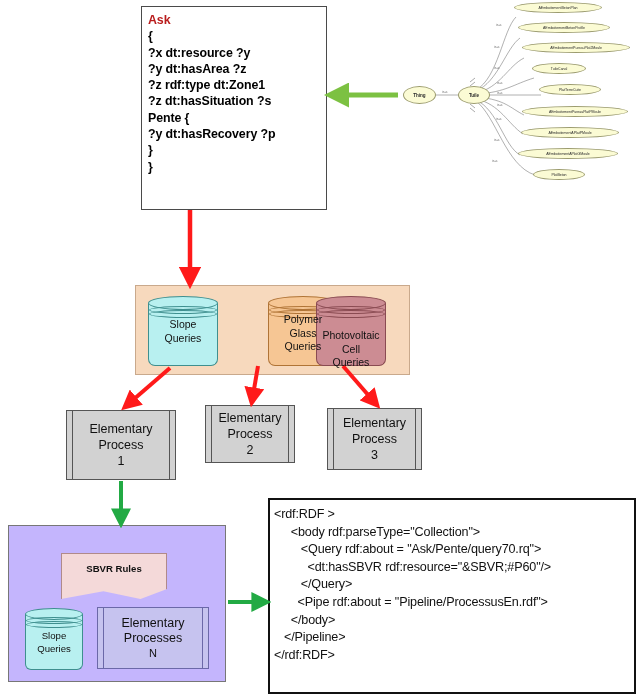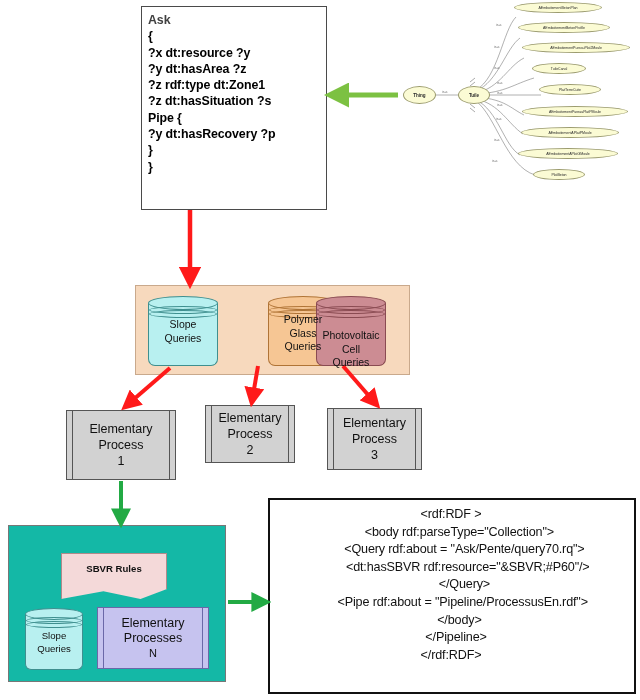--- a/index.html
+++ b/index.html
@@ -7,21 +7,21 @@
        font-family:"Liberation Sans", sans-serif;color:#000;}
   .layer{position:absolute;left:0;top:0;width:640px;height:700px;}
   svg.layer{pointer-events:none;}
 
   
   #query-box{position:absolute;left:141px;top:6px;width:186px;height:204px;
              background:#fff;border:1.5px solid #4a4a4a;box-sizing:border-box;
              padding:5px 0 0 6px;}
   #query-box .ln{font-size:12.4px;font-weight:bold;line-height:16.3px;
                  white-space:pre;letter-spacing:-0.1px;}
-  .kw{color:#404040;}
+  .kw{color:#b91c1c;}
 
   
   #ontology{position:absolute;left:398px;top:0px;width:242px;height:200px;}
   .onode{position:absolute;background:#fbfbd4;border:1px solid #9b9b6e;
          border-radius:50%/50%;display:flex;align-items:center;
          justify-content:center;box-sizing:border-box;}
   .onode span{font-size:3.6px;color:#2b2b2b;white-space:nowrap;
               transform:scale(1,1.05);letter-spacing:-0.05px;}
   .onode.root span{font-size:4.6px;font-weight:bold;}
 
@@ -55,21 +55,21 @@
   .comp::before{left:5px;} .comp::after{right:5px;}
   .comp .ctext{position:absolute;left:8px;right:8px;top:50%;
         transform:translateY(-50%);text-align:center;font-size:12.5px;
         line-height:16px;color:#111;}
   #ep1{left:66px;top:410px;width:110px;height:70px;}
   #ep2{left:205px;top:405px;width:90px;height:58px;}
   #ep3{left:327px;top:408px;width:95px;height:62px;}
 
   
   #sbvr-panel{position:absolute;left:8px;top:525px;width:218px;height:157px;
-              background:#14b8a6;border:1px solid #777;box-sizing:border-box;}
+              background:#c4b5fd;border:1px solid #777;box-sizing:border-box;}
   #sbvr-rules{position:absolute;left:52px;top:27px;width:106px;height:46px;}
   #sbvr-rules .doc{position:absolute;left:0;top:0;width:106px;height:46px;
               background:#f4d9d9;border:1px solid #b08a8a;box-sizing:border-box;
               border-bottom:none;
               clip-path:polygon(0 0,100% 0,100% 78%,75% 100%,40% 83%,0 100%);}
   #sbvr-rules .dlbl{position:absolute;left:0;top:10px;width:106px;
               text-align:center;font-size:9.6px;font-weight:bold;color:#111;}
   #sbvr-cyl{position:absolute;left:16px;top:82px;width:58px;height:62px;}
   #sbvr-cyl .body{position:absolute;left:0;top:6px;width:58px;height:56px;
               background:#b8f0f0;border:1px solid #3f8f8f;border-top:none;
@@ -82,35 +82,35 @@
   #sbvr-cyl .lbl{position:absolute;left:0;top:22px;width:58px;text-align:center;
               font-size:9.6px;line-height:12.5px;color:#111;z-index:4;}
   #ep-n{left:88px;top:81px;width:112px;height:62px;background:#c6c3ef;
         border:1px solid #6b68a8;}
   #ep-n::before,#ep-n::after{border-left-color:#6b68a8;}
   #ep-n .ctext{font-size:12.5px;line-height:15px;}
 
   
   #xml-box{position:absolute;left:268px;top:498px;width:368px;height:196px;
            background:#fff;border:2px solid #111;box-sizing:border-box;
-           padding:6px 6px 0 4px;text-align:center;}
+           padding:6px 6px 0 4px;}
   #xml-box .xln{font-size:12.6px;line-height:17.6px;white-space:pre;
                 color:#111;letter-spacing:-0.15px;}
 </style>
 </head>
 <body>
 
 <div id="query-box">
   <div class="ln kw">Ask</div>
   <div class="ln">{</div>
   <div class="ln">?x dt:resource ?y</div>
   <div class="ln">?y dt:hasArea ?z</div>
   <div class="ln">?z rdf:type dt:Zone1</div>
   <div class="ln">?z dt:hasSituation ?s</div>
-  <div class="ln">Pipe {</div>
+  <div class="ln">Pente {</div>
   <div class="ln">?y dt:hasRecovery ?p</div>
   <div class="ln">}</div>
   <div class="ln">}</div>
 </div>
 
 <div id="ontology">
   <svg width="242" height="200">
     <g stroke="#707070" stroke-width="0.55" fill="none">
       <line x1="32" y1="95" x2="62" y2="95"></line>
       <path d="M78,90 C100,78 105,30 118,17"></path>

